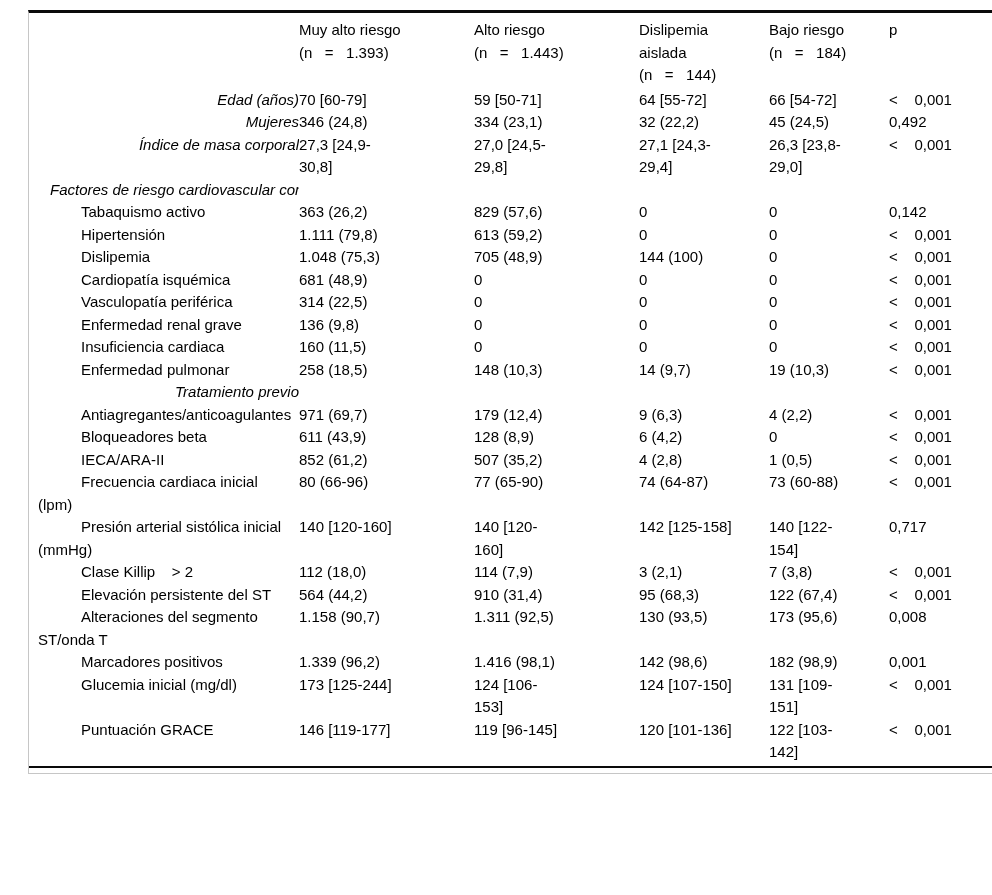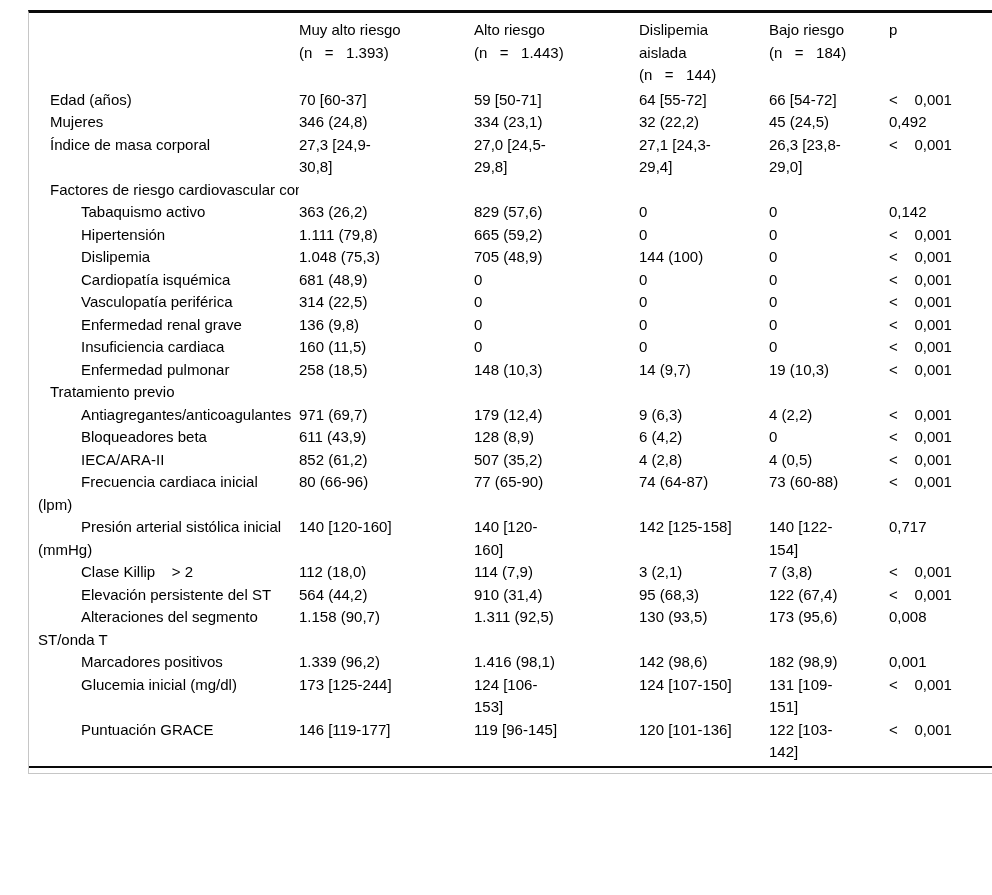--- a/index.html
+++ b/index.html
@@ -42,21 +42,23 @@
     text-align: left;
     font-weight: normal;
     padding: 0;
     white-space: pre;
     overflow: hidden;
   }
   td.label {
     padding-left: 9px;
   }
   td.label.top, td.label.section {
+    font-style: italic;
     text-indent: 12px;
+    text-align: right;
   }
   td.label.item {
     font-style: normal;
     text-indent: 43px;
   }
   thead th { padding-bottom: 2px; }
   tr.row-tall td { padding-top: 6px; }
   .bottom-rule {
     border-top: 2.5px solid #0a0a0a;
     height: 0;
@@ -87,21 +89,21 @@
 aislada
 (n   =   144)</th>
         <th>Bajo riesgo
 (n   =   184)</th>
         <th>p</th>
       </tr>
     </thead>
     <tbody>
         <tr>
           <td class="label top">Edad (años)</td>
-          <td class="val">70 [60-37]</td>
+          <td class="val">70 [60-79]</td>
           <td class="val">59 [50-71]</td>
           <td class="val">64 [55-72]</td>
           <td class="val">66 [54-72]</td>
           <td class="val">&lt;    0,001</td>
         </tr>
         <tr>
           <td class="label top">Mujeres</td>
           <td class="val">346 (24,8)</td>
           <td class="val">334 (23,1)</td>
           <td class="val">32 (22,2)</td>
@@ -132,21 +134,21 @@
           <td class="label item">Tabaquismo activo</td>
           <td class="val">363 (26,2)</td>
           <td class="val">829 (57,6)</td>
           <td class="val">0</td>
           <td class="val">0</td>
           <td class="val">0,142</td>
         </tr>
         <tr>
           <td class="label item">Hipertensión</td>
           <td class="val">1.111 (79,8)</td>
-          <td class="val">665 (59,2)</td>
+          <td class="val">613 (59,2)</td>
           <td class="val">0</td>
           <td class="val">0</td>
           <td class="val">&lt;    0,001</td>
         </tr>
         <tr>
           <td class="label item">Dislipemia</td>
           <td class="val">1.048 (75,3)</td>
           <td class="val">705 (48,9)</td>
           <td class="val">144 (100)</td>
           <td class="val">0</td>
@@ -214,21 +216,21 @@
           <td class="val">128 (8,9)</td>
           <td class="val">6 (4,2)</td>
           <td class="val">0</td>
           <td class="val">&lt;    0,001</td>
         </tr>
         <tr>
           <td class="label item">IECA/ARA-II</td>
           <td class="val">852 (61,2)</td>
           <td class="val">507 (35,2)</td>
           <td class="val">4 (2,8)</td>
-          <td class="val">4 (0,5)</td>
+          <td class="val">1 (0,5)</td>
           <td class="val">&lt;    0,001</td>
         </tr>
         <tr>
           <td class="label item">Frecuencia cardiaca inicial
 (lpm)</td>
           <td class="val">80 (66-96)</td>
           <td class="val">77 (65-90)</td>
           <td class="val">74 (64-87)</td>
           <td class="val">73 (60-88)</td>
           <td class="val">&lt;    0,001</td>

